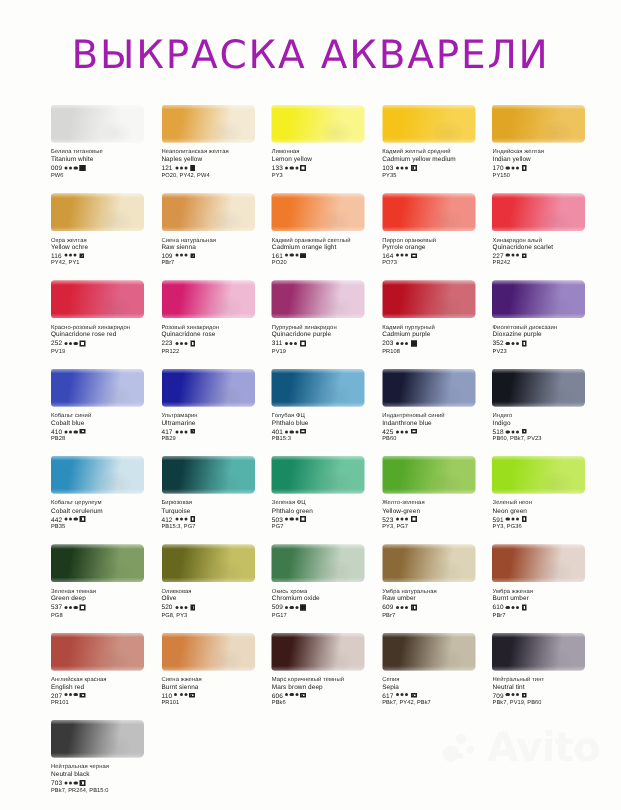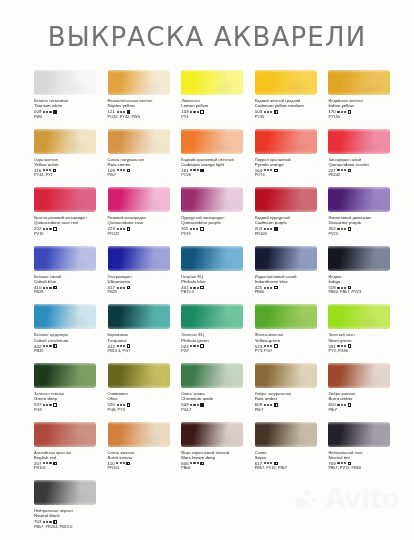--- a/index.html
+++ b/index.html
@@ -15,21 +15,21 @@
     width:414px;height:540px;
     background:#fdfdfc;
   }
   .title{
     position:absolute;
     top:22px;left:0;width:414px;
     text-align:center;
     font-size:26px;
     letter-spacing:1.2px;
     font-weight:400;
-    color:#737373;
+    color:#a21caf;
     font-family:"DejaVu Sans", sans-serif;
     white-space:nowrap;
   }
   .grid{
     position:absolute;
     top:70px;left:34px;
     width:368px;
   }
   .row{
     display:flex;

